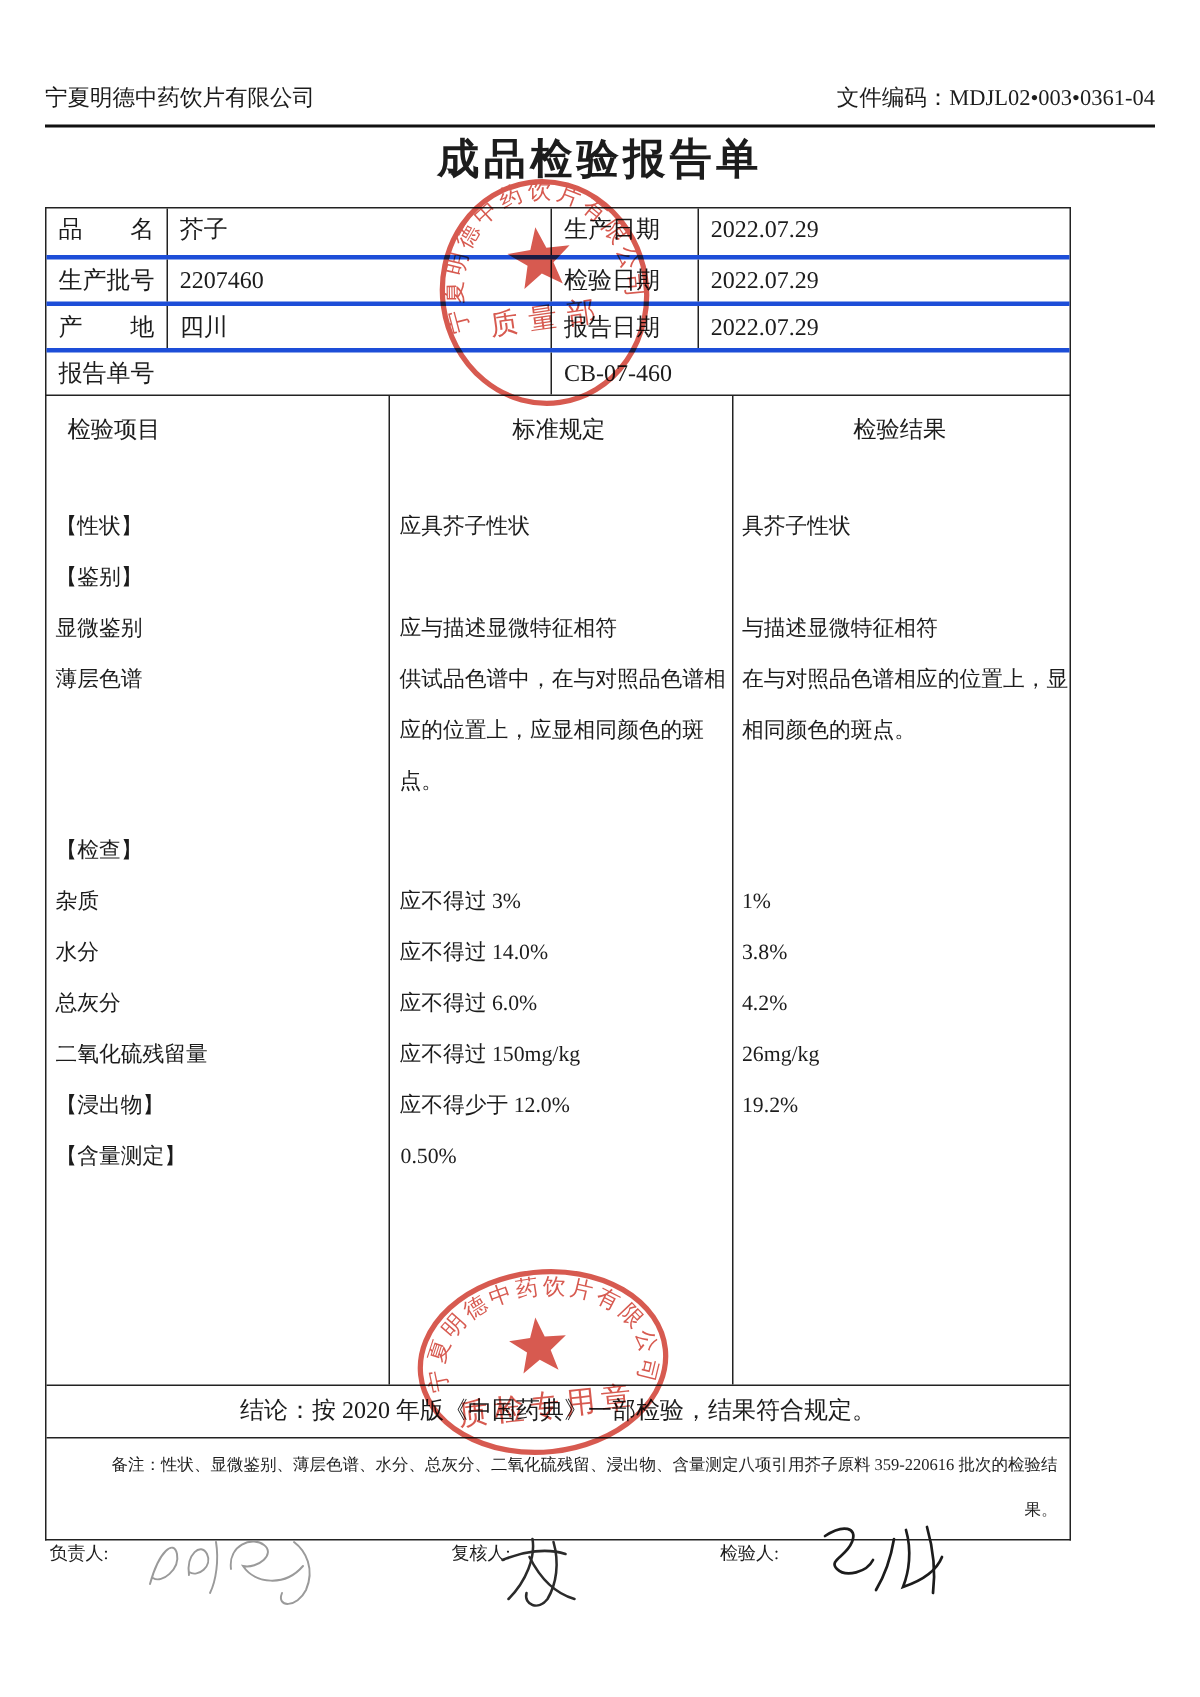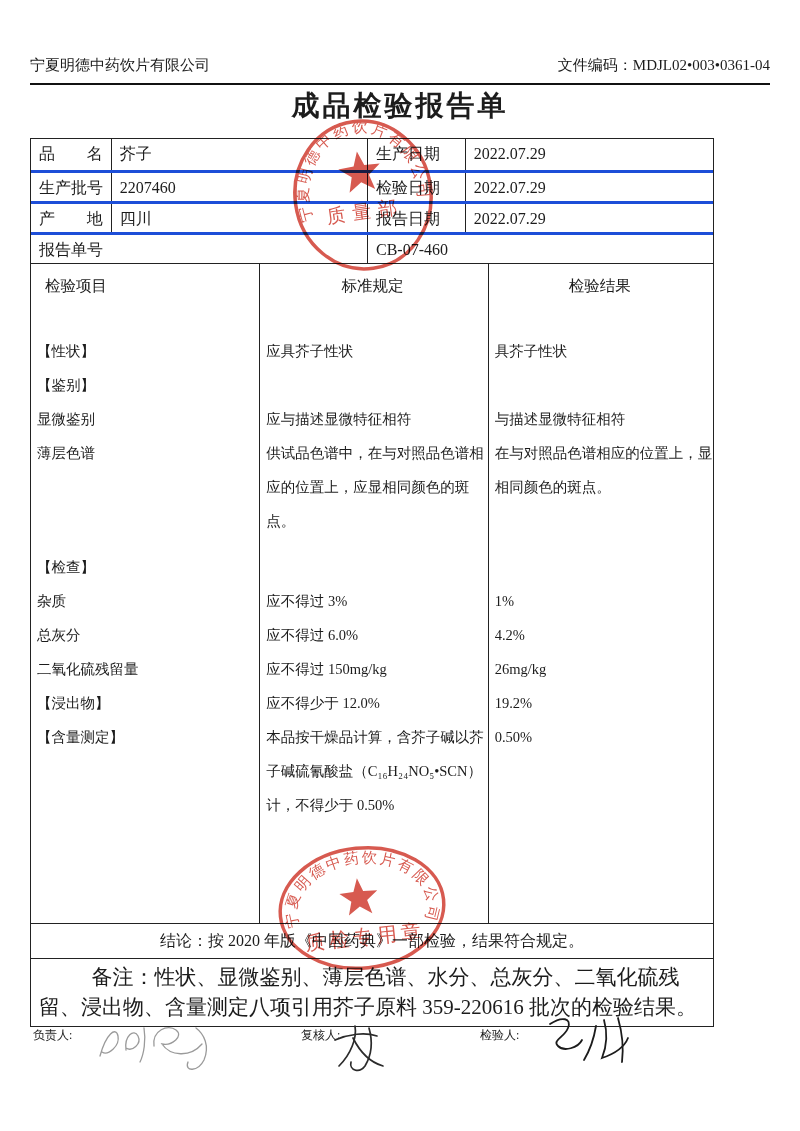--- a/index.html
+++ b/index.html
@@ -40,21 +40,21 @@
   .mh.h1{width:228px;padding-left:14px;}
   .mh.h2{width:229px;text-align:center;}
   .mh.h3{width:227px;text-align:center;}
   .mbody{height:619px;padding-top:30px;overflow:hidden;font-size:14.5px;}
   .trow{display:flex;min-height:34px;line-height:34px;align-items:flex-start;}
   .trow.gap-top{margin-top:12px;justify-content:flex-end;}
   .c1{width:228px;padding-left:6px;}
   .c2{width:229px;padding-left:8px;}
   .c3{width:227px;padding-left:8px;}
   .conclusion{border-top:1px solid #222;height:35px;line-height:34px;text-align:center;font-size:16px;}
-  .notes{border-top:1px solid #222;min-height:64px;padding:3px 8px 4px 8px;font-size:21px;line-height:30px;text-indent:2.5em;}
+  .notes{border-top:1px solid #222;min-height:64px;padding:3px 8px 4px 8px;font-size:11px;line-height:30px;text-indent:2.5em;text-align:right;}
   
   .sig-label{position:absolute;font-size:12px;}
   .sig-svg{position:absolute;}
   
   .stamp{position:absolute;mix-blend-mode:multiply;opacity:.84;}
 </style>
 </head>
 <body>
 
 <div class="doc-header">
@@ -125,37 +125,41 @@
           <div class="c1">【检查】</div>
           <div class="c2"></div>
           <div class="c3"></div>
         </div>
         <div class="trow">
           <div class="c1">杂质</div>
           <div class="c2">应不得过 3%</div>
           <div class="c3">1%</div>
         </div>
         <div class="trow">
+          <div class="c1">水分</div>
+          <div class="c2">应不得过 14.0%</div>
+          <div class="c3">3.8%</div>
+        </div>
+        <div class="trow">
           <div class="c1">总灰分</div>
           <div class="c2">应不得过 6.0%</div>
           <div class="c3">4.2%</div>
         </div>
         <div class="trow">
           <div class="c1">二氧化硫残留量</div>
           <div class="c2">应不得过 150mg/kg</div>
           <div class="c3">26mg/kg</div>
         </div>
         <div class="trow">
           <div class="c1">【浸出物】</div>
           <div class="c2">应不得少于 12.0%</div>
           <div class="c3">19.2%</div>
         </div>
         <div class="trow">
           <div class="c1">【含量测定】</div>
-          <div class="c2">本品按干燥品计算，含芥子碱以芥子碱硫氰酸盐（C₁₆H₂₄NO₅•SCN）计，不得少于 0.50%</div>
           <div class="c3">0.50%</div>
         </div>
       </div>
     </div>
     <div class="conclusion">结论：按 2020 年版《中国药典》一部检验，结果符合规定。</div>
     <div class="notes">备注：性状、显微鉴别、薄层色谱、水分、总灰分、二氧化硫残留、浸出物、含量测定八项引用芥子原料 359-220616 批次的检验结果。</div>
   </div>
 </div>
 
 <span class="sig-label" style="left:33px;top:1027px;">负责人:</span>

